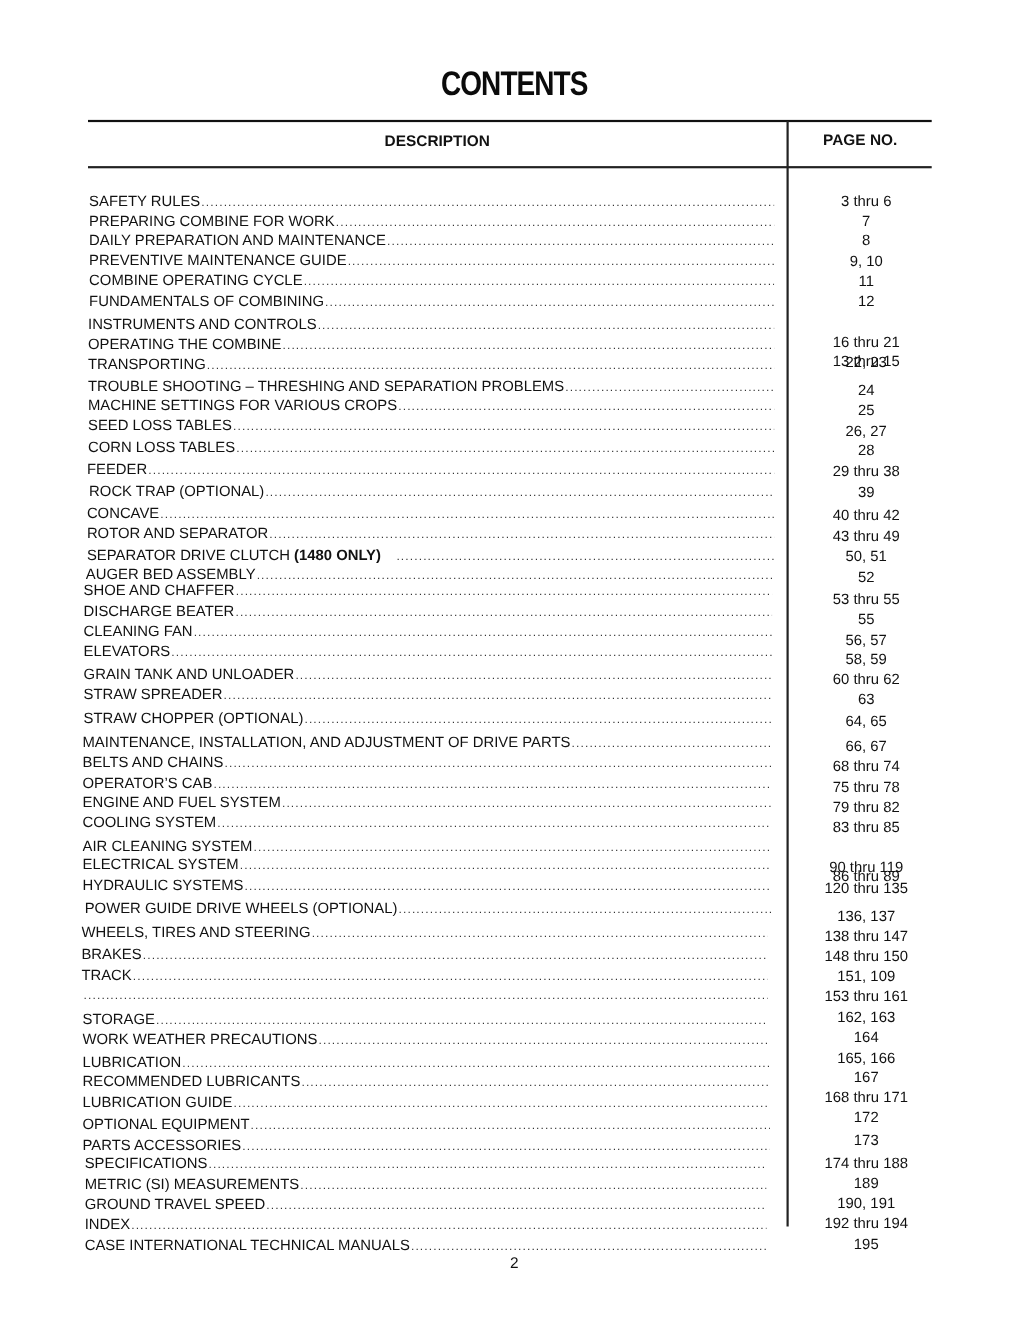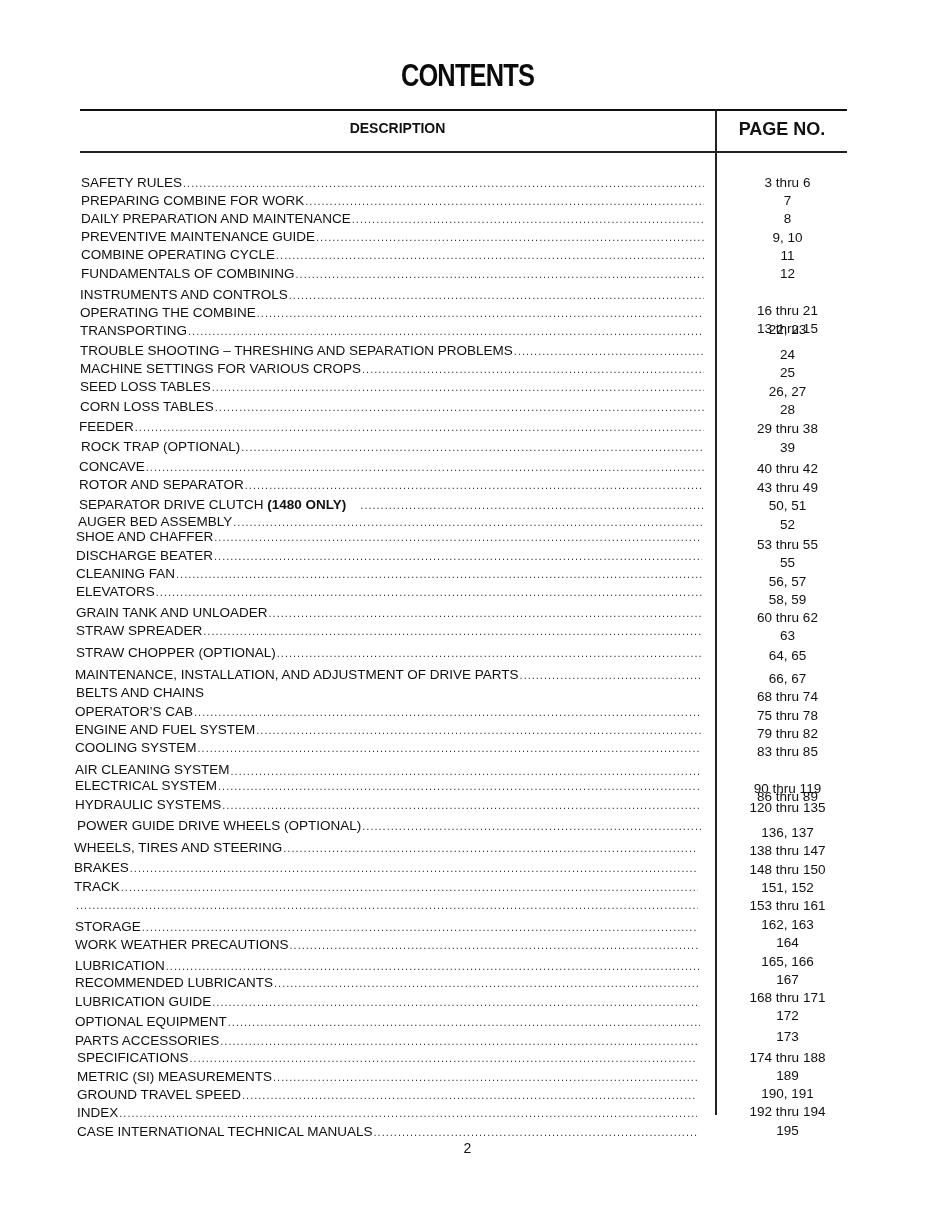--- a/index.html
+++ b/index.html
@@ -15,21 +15,21 @@
     }
     .rule-top { position: absolute; left: 80px; top: 109px; width: 767px; height: 2px; background: #111; }
     .rule-head { position: absolute; left: 80px; top: 151px; width: 767px; height: 1.5px; background: #222; }
     .vdivider { position: absolute; left: 715px; top: 110px; width: 2px; height: 1005px; background: #222; }
     .head-desc {
       position: absolute; top: 120px; left: 80px; width: 635px; text-align: center;
       font-weight: bold; font-size: 14px; color: #111;
     }
     .head-page {
       position: absolute; top: 119px; left: 717px; width: 130px; text-align: center;
-      font-weight: bold; font-size: 18px; color: #111;
+      font-weight: bold; font-size: 14px; color: #111;
     }
     .desc {
       position: absolute; left: 0; height: 18px; display: flex; align-items: baseline;
       font-size: 13.5px; white-space: nowrap; overflow: hidden;
     }
     .desc .label { flex: 0 0 auto; }
     .desc .label b { font-weight: bold; }
     .desc .dots {
       flex: 1 1 auto; overflow: hidden; white-space: nowrap; color: #333;
       font-size: 11px; letter-spacing: 1px; margin-left: 1px;
@@ -181,21 +181,21 @@
     <div class="desc" style="top: 645px; left: 76px; width: 626px;">
       <span class="label"><span>STRAW CHOPPER (OPTIONAL)</span></span>
       <span class="dots">....................................................................................................................................................................................................................................................................</span>
     </div>
     <div class="page" style="top: 648px;">64, 65</div>
     <div class="desc" style="top: 667px; left: 75px; width: 626px;">
       <span class="label"><span>MAINTENANCE, INSTALLATION, AND ADJUSTMENT OF DRIVE PARTS</span></span>
       <span class="dots">....................................................................................................................................................................................................................................................................</span>
     </div>
     <div class="page" style="top: 671px;">66, 67</div>
-    <div class="desc" style="top: 685px; left: 75px; width: 626px; flex-direction: column;">
+    <div class="desc" style="top: 685px; left: 75px; width: 626px;">
       <span class="label"><span>BELTS AND CHAINS</span></span>
       <span class="dots">....................................................................................................................................................................................................................................................................</span>
     </div>
     <div class="page" style="top: 689px;">68 thru 74</div>
     <div class="desc" style="top: 704px; left: 75px; width: 626px;">
       <span class="label"><span>OPERATOR’S CAB</span></span>
       <span class="dots">....................................................................................................................................................................................................................................................................</span>
     </div>
     <div class="page" style="top: 708px;">75 thru 78</div>
     <div class="desc" style="top: 722px; left: 75px; width: 626px;">
@@ -235,21 +235,21 @@
     <div class="page" style="top: 843px;">138 thru 147</div>
     <div class="desc" style="top: 860px; left: 74px; width: 624px;">
       <span class="label"><span>BRAKES</span></span>
       <span class="dots">....................................................................................................................................................................................................................................................................</span>
     </div>
     <div class="page" style="top: 862px;">148 thru 150</div>
     <div class="desc" style="top: 879px; left: 74px; width: 624px;">
       <span class="label"><span>TRACK</span></span>
       <span class="dots">....................................................................................................................................................................................................................................................................</span>
     </div>
-    <div class="page" style="top: 880px;">151, 152</div>
+    <div class="page" style="top: 880px;">151, 109</div>
     <div class="desc" style="top: 899px; left: 75px; width: 623px;">
       <span class="dots">....................................................................................................................................................................................................................................................................</span>
     </div>
     <div class="page" style="top: 898px;">153 thru 161</div>
     <div class="desc" style="top: 919px; left: 75px; width: 623px;">
       <span class="label"><span>STORAGE</span></span>
       <span class="dots">....................................................................................................................................................................................................................................................................</span>
     </div>
     <div class="page" style="top: 917px;">162, 163</div>
     <div class="desc" style="top: 937px; left: 75px; width: 625px;">

